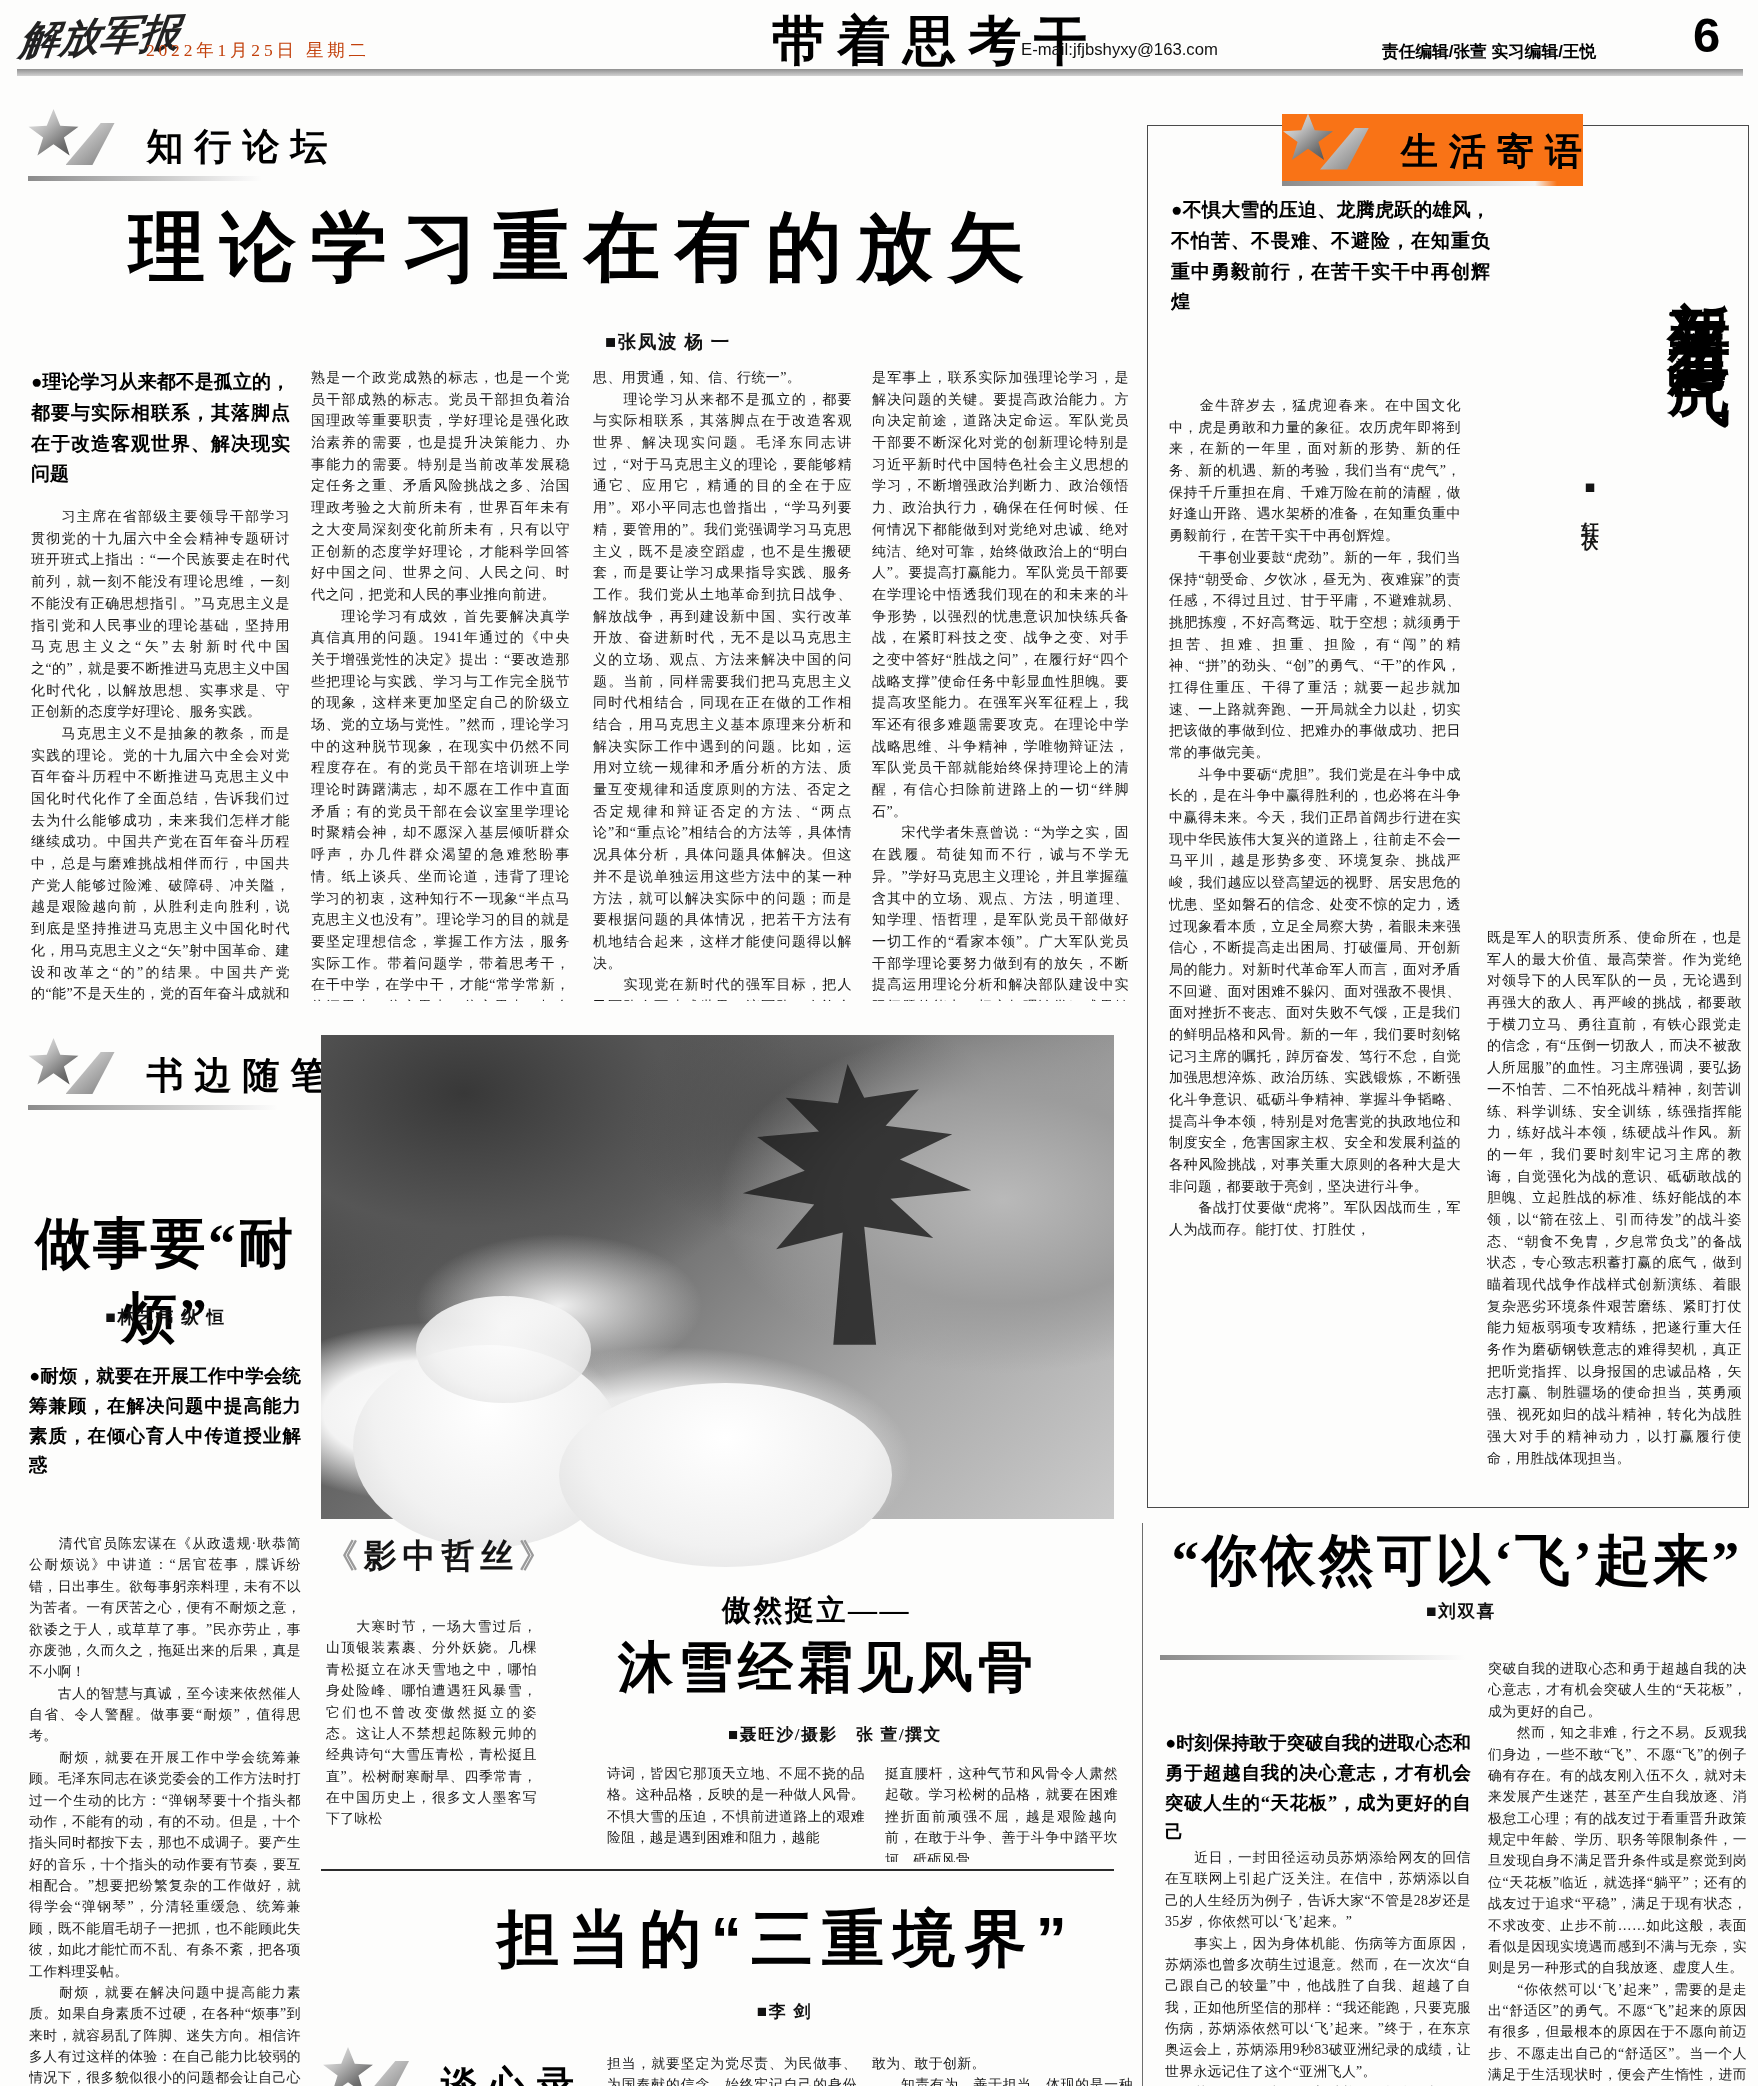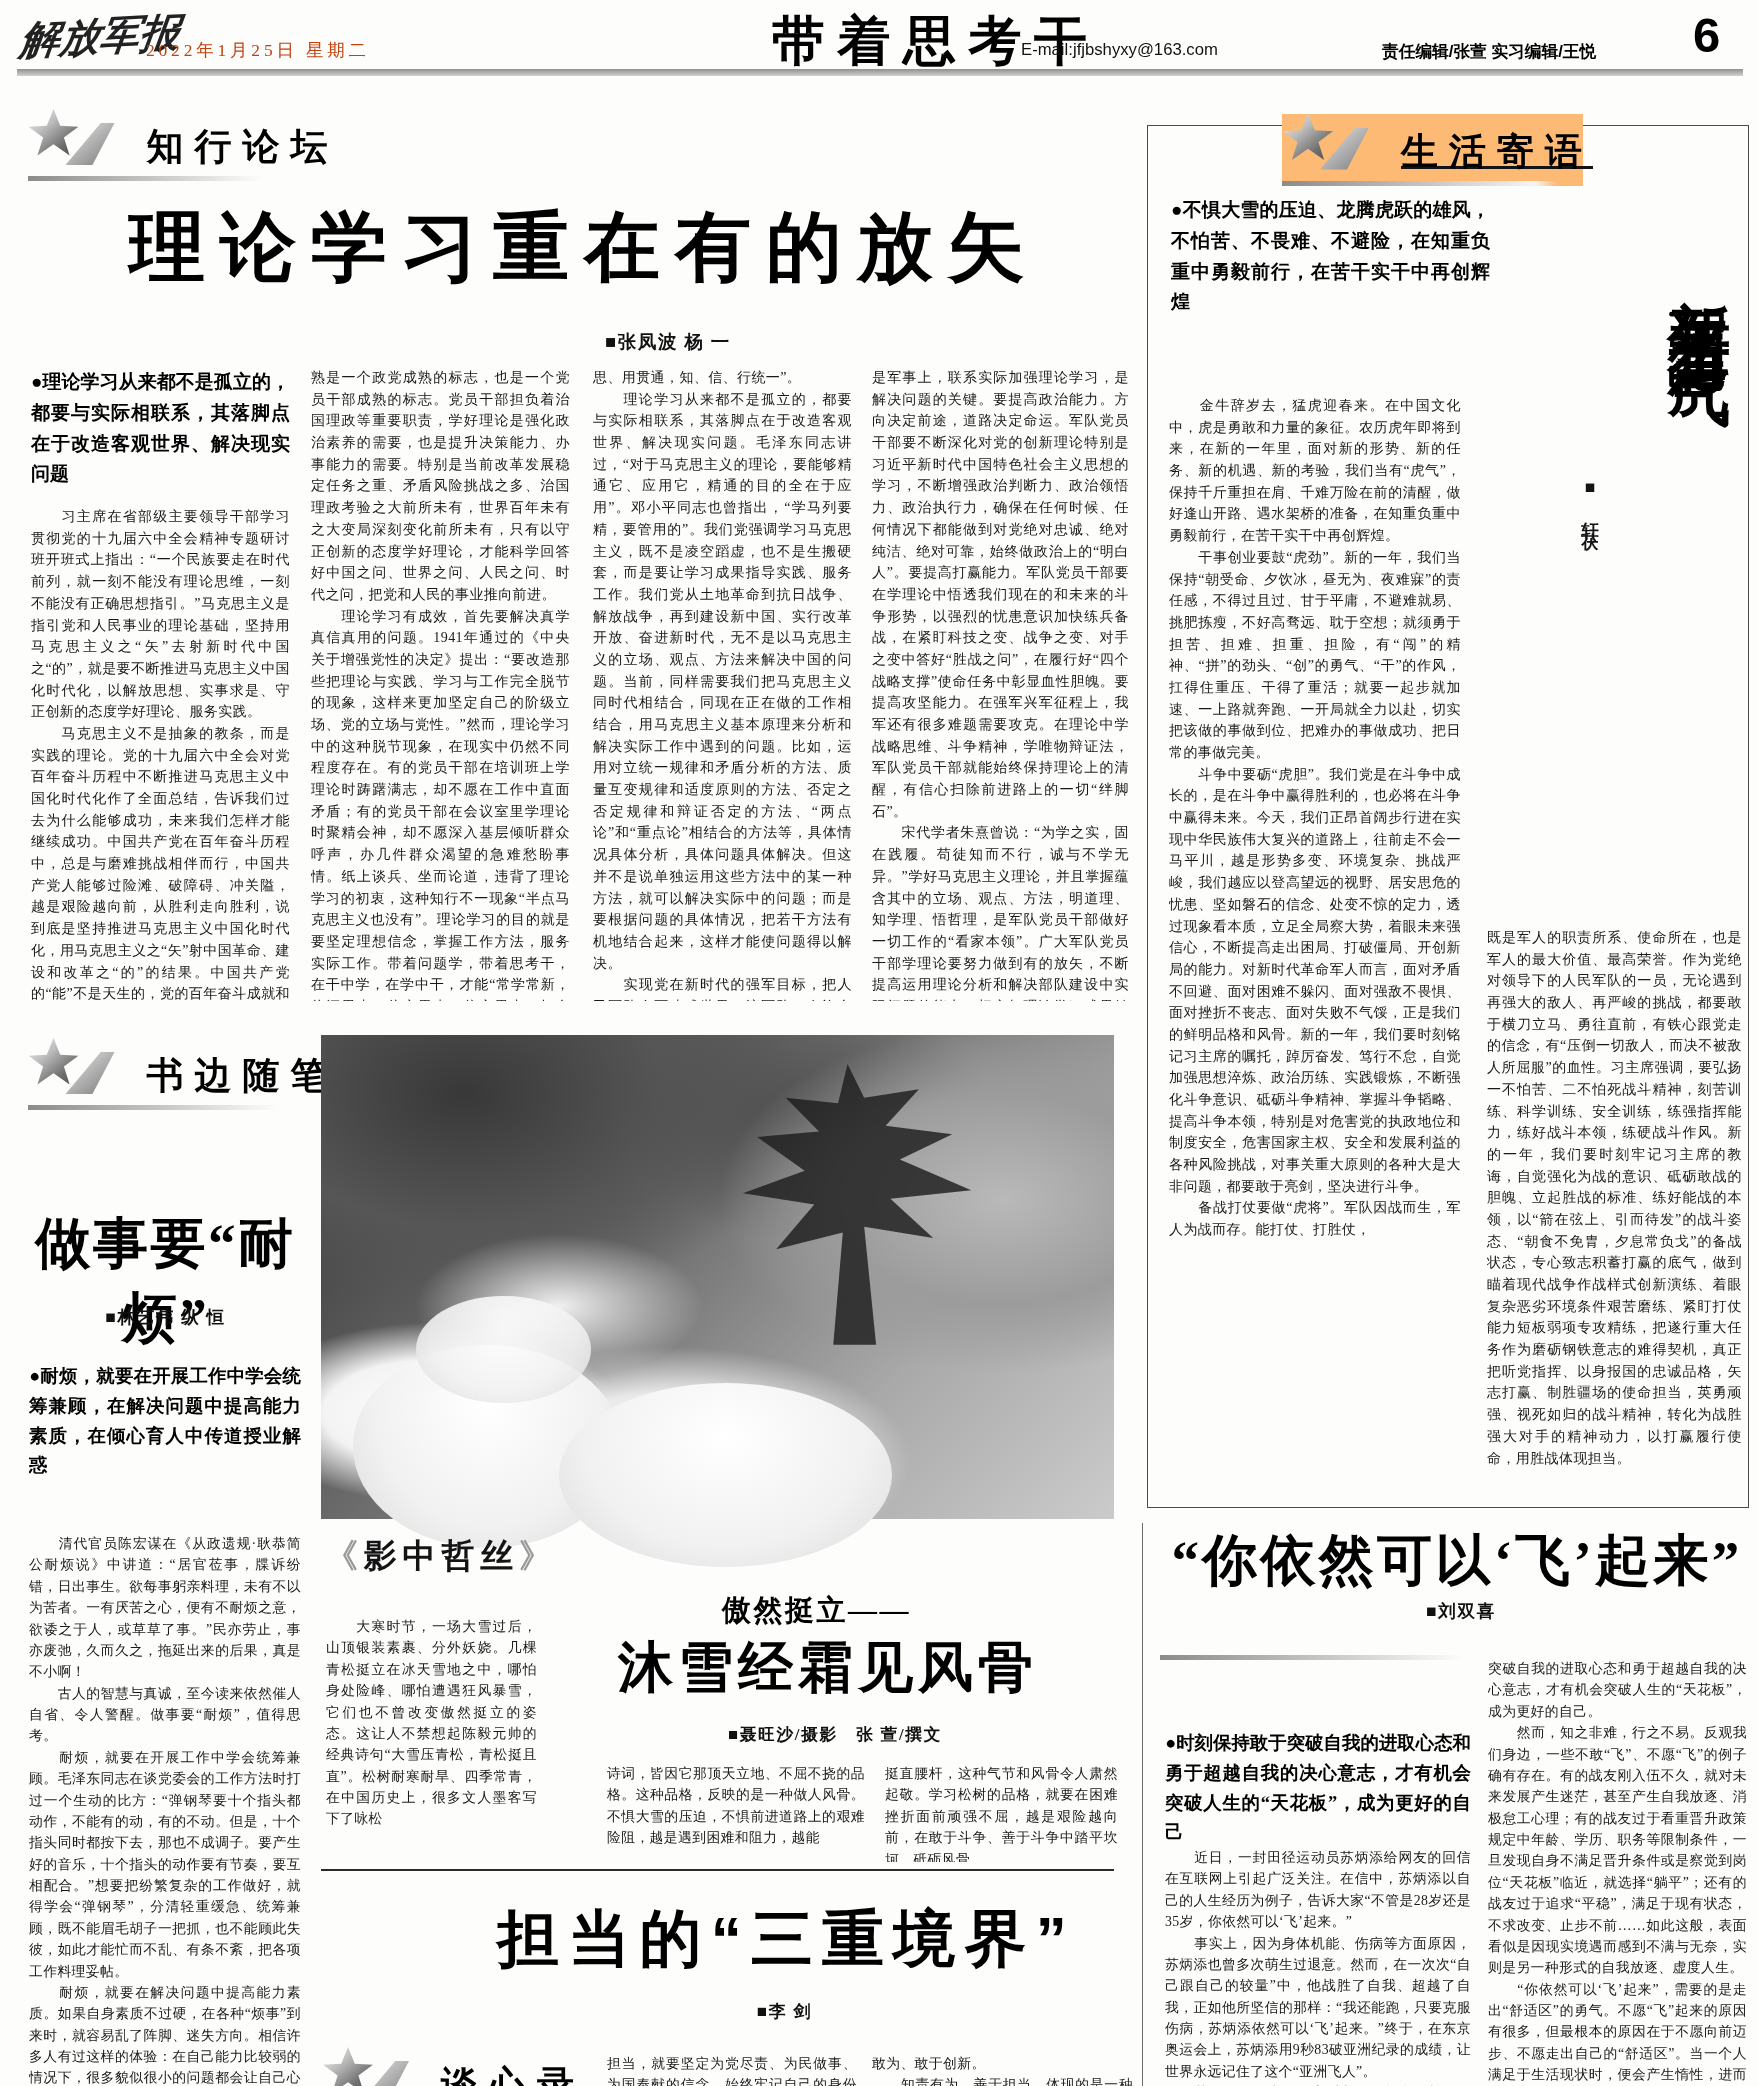--- a/index.html
+++ b/index.html
@@ -83,21 +83,21 @@
   </div>
   <div class="abs col" style="left:311px;top:367px;width:259px;height:634px;">熟是一个政党成熟的标志，也是一个党员干部成熟的标志。党员干部担负着治国理政等重要职责，学好理论是强化政治素养的需要，也是提升决策能力、办事能力的需要。特别是当前改革发展稳定任务之重、矛盾风险挑战之多、治国理政考验之大前所未有，世界百年未有之大变局深刻变化前所未有，只有以守正创新的态度学好理论，才能科学回答好中国之问、世界之问、人民之问、时代之问，把党和人民的事业推向前进。
 　　理论学习有成效，首先要解决真学真信真用的问题。1941年通过的《中央关于增强党性的决定》提出：“要改造那些把理论与实践、学习与工作完全脱节的现象，这样来更加坚定自己的阶级立场、党的立场与党性。”然而，理论学习中的这种脱节现象，在现实中仍然不同程度存在。有的党员干部在培训班上学理论时踌躇满志，却不愿在工作中直面矛盾；有的党员干部在会议室里学理论时聚精会神，却不愿深入基层倾听群众呼声，办几件群众渴望的急难愁盼事情。纸上谈兵、坐而论道，违背了理论学习的初衷，这种知行不一现象“半点马克思主义也没有”。理论学习的目的就是要坚定理想信念，掌握工作方法，服务实际工作。带着问题学，带着思考干，在干中学，在学中干，才能“常学常新，往深里走、往实里走、往心里走，把自己摆进去、把工作摆进去、把职责摆进去”，努力做到学、</div>
   <div class="abs col" style="left:593px;top:367px;width:259px;height:634px;">思、用贯通，知、信、行统一”。
 　　理论学习从来都不是孤立的，都要与实际相联系，其落脚点在于改造客观世界、解决现实问题。毛泽东同志讲过，“对于马克思主义的理论，要能够精通它、应用它，精通的目的全在于应用”。邓小平同志也曾指出，“学马列要精，要管用的”。我们党强调学习马克思主义，既不是凌空蹈虚，也不是生搬硬套，而是要让学习成果指导实践、服务工作。我们党从土地革命到抗日战争、解放战争，再到建设新中国、实行改革开放、奋进新时代，无不是以马克思主义的立场、观点、方法来解决中国的问题。当前，同样需要我们把马克思主义同时代相结合，同现在正在做的工作相结合，用马克思主义基本原理来分析和解决实际工作中遇到的问题。比如，运用对立统一规律和矛盾分析的方法、质量互变规律和适度原则的方法、否定之否定规律和辩证否定的方法、“两点论”和“重点论”相结合的方法等，具体情况具体分析，具体问题具体解决。但这并不是说单独运用这些方法中的某一种方法，就可以解决实际中的问题；而是要根据问题的具体情况，把若干方法有机地结合起来，这样才能使问题得以解决。
 　　实现党在新时代的强军目标，把人民军队全面建成世界一流军队，有许多道难题需要破解，无论是政治上还</div>
   <div class="abs col" style="left:872px;top:367px;width:257px;height:634px;">是军事上，联系实际加强理论学习，是解决问题的关键。要提高政治能力。方向决定前途，道路决定命运。军队党员干部要不断深化对党的创新理论特别是习近平新时代中国特色社会主义思想的学习，不断增强政治判断力、政治领悟力、政治执行力，确保在任何时候、任何情况下都能做到对党绝对忠诚、绝对纯洁、绝对可靠，始终做政治上的“明白人”。要提高打赢能力。军队党员干部要在学理论中悟透我们现在的和未来的斗争形势，以强烈的忧患意识加快练兵备战，在紧盯科技之变、战争之变、对手之变中答好“胜战之问”，在履行好“四个战略支撑”使命任务中彰显血性胆魄。要提高攻坚能力。在强军兴军征程上，我军还有很多难题需要攻克。在理论中学战略思维、斗争精神，学唯物辩证法，军队党员干部就能始终保持理论上的清醒，有信心扫除前进路上的一切“绊脚石”。
 　　宋代学者朱熹曾说：“为学之实，固在践履。苟徒知而不行，诚与不学无异。”学好马克思主义理论，并且掌握蕴含其中的立场、观点、方法，明道理、知学理、悟哲理，是军队党员干部做好一切工作的“看家本领”。广大军队党员干部学理论要努力做到有的放矢，不断提高运用理论分析和解决部队建设中实际问题的能力，切实把理论学习成果转化为强军兴军的强大力量。</div>
 
   <div class="abs" style="left:1147px;top:125px;width:600px;height:1381px;border:0.8px solid #4a4a4a;">
-    <div class="colhead" style="left:134px;top:-12.5px;width:301px;background:#fdba74;text-decoration:underline;">
+    <div class="colhead" style="left:134px;top:-12.5px;width:301px;background:#f97316;">
       <div class="row">
         <div class="star-wrap">
             <div class="star5"></div>
             <div class="star-tail"></div>
           </div>
         <div class="colhead-label">生活寄语</div>
       </div>
       <div class="colhead-bar" style="width:275px;"></div>
     </div>
 

